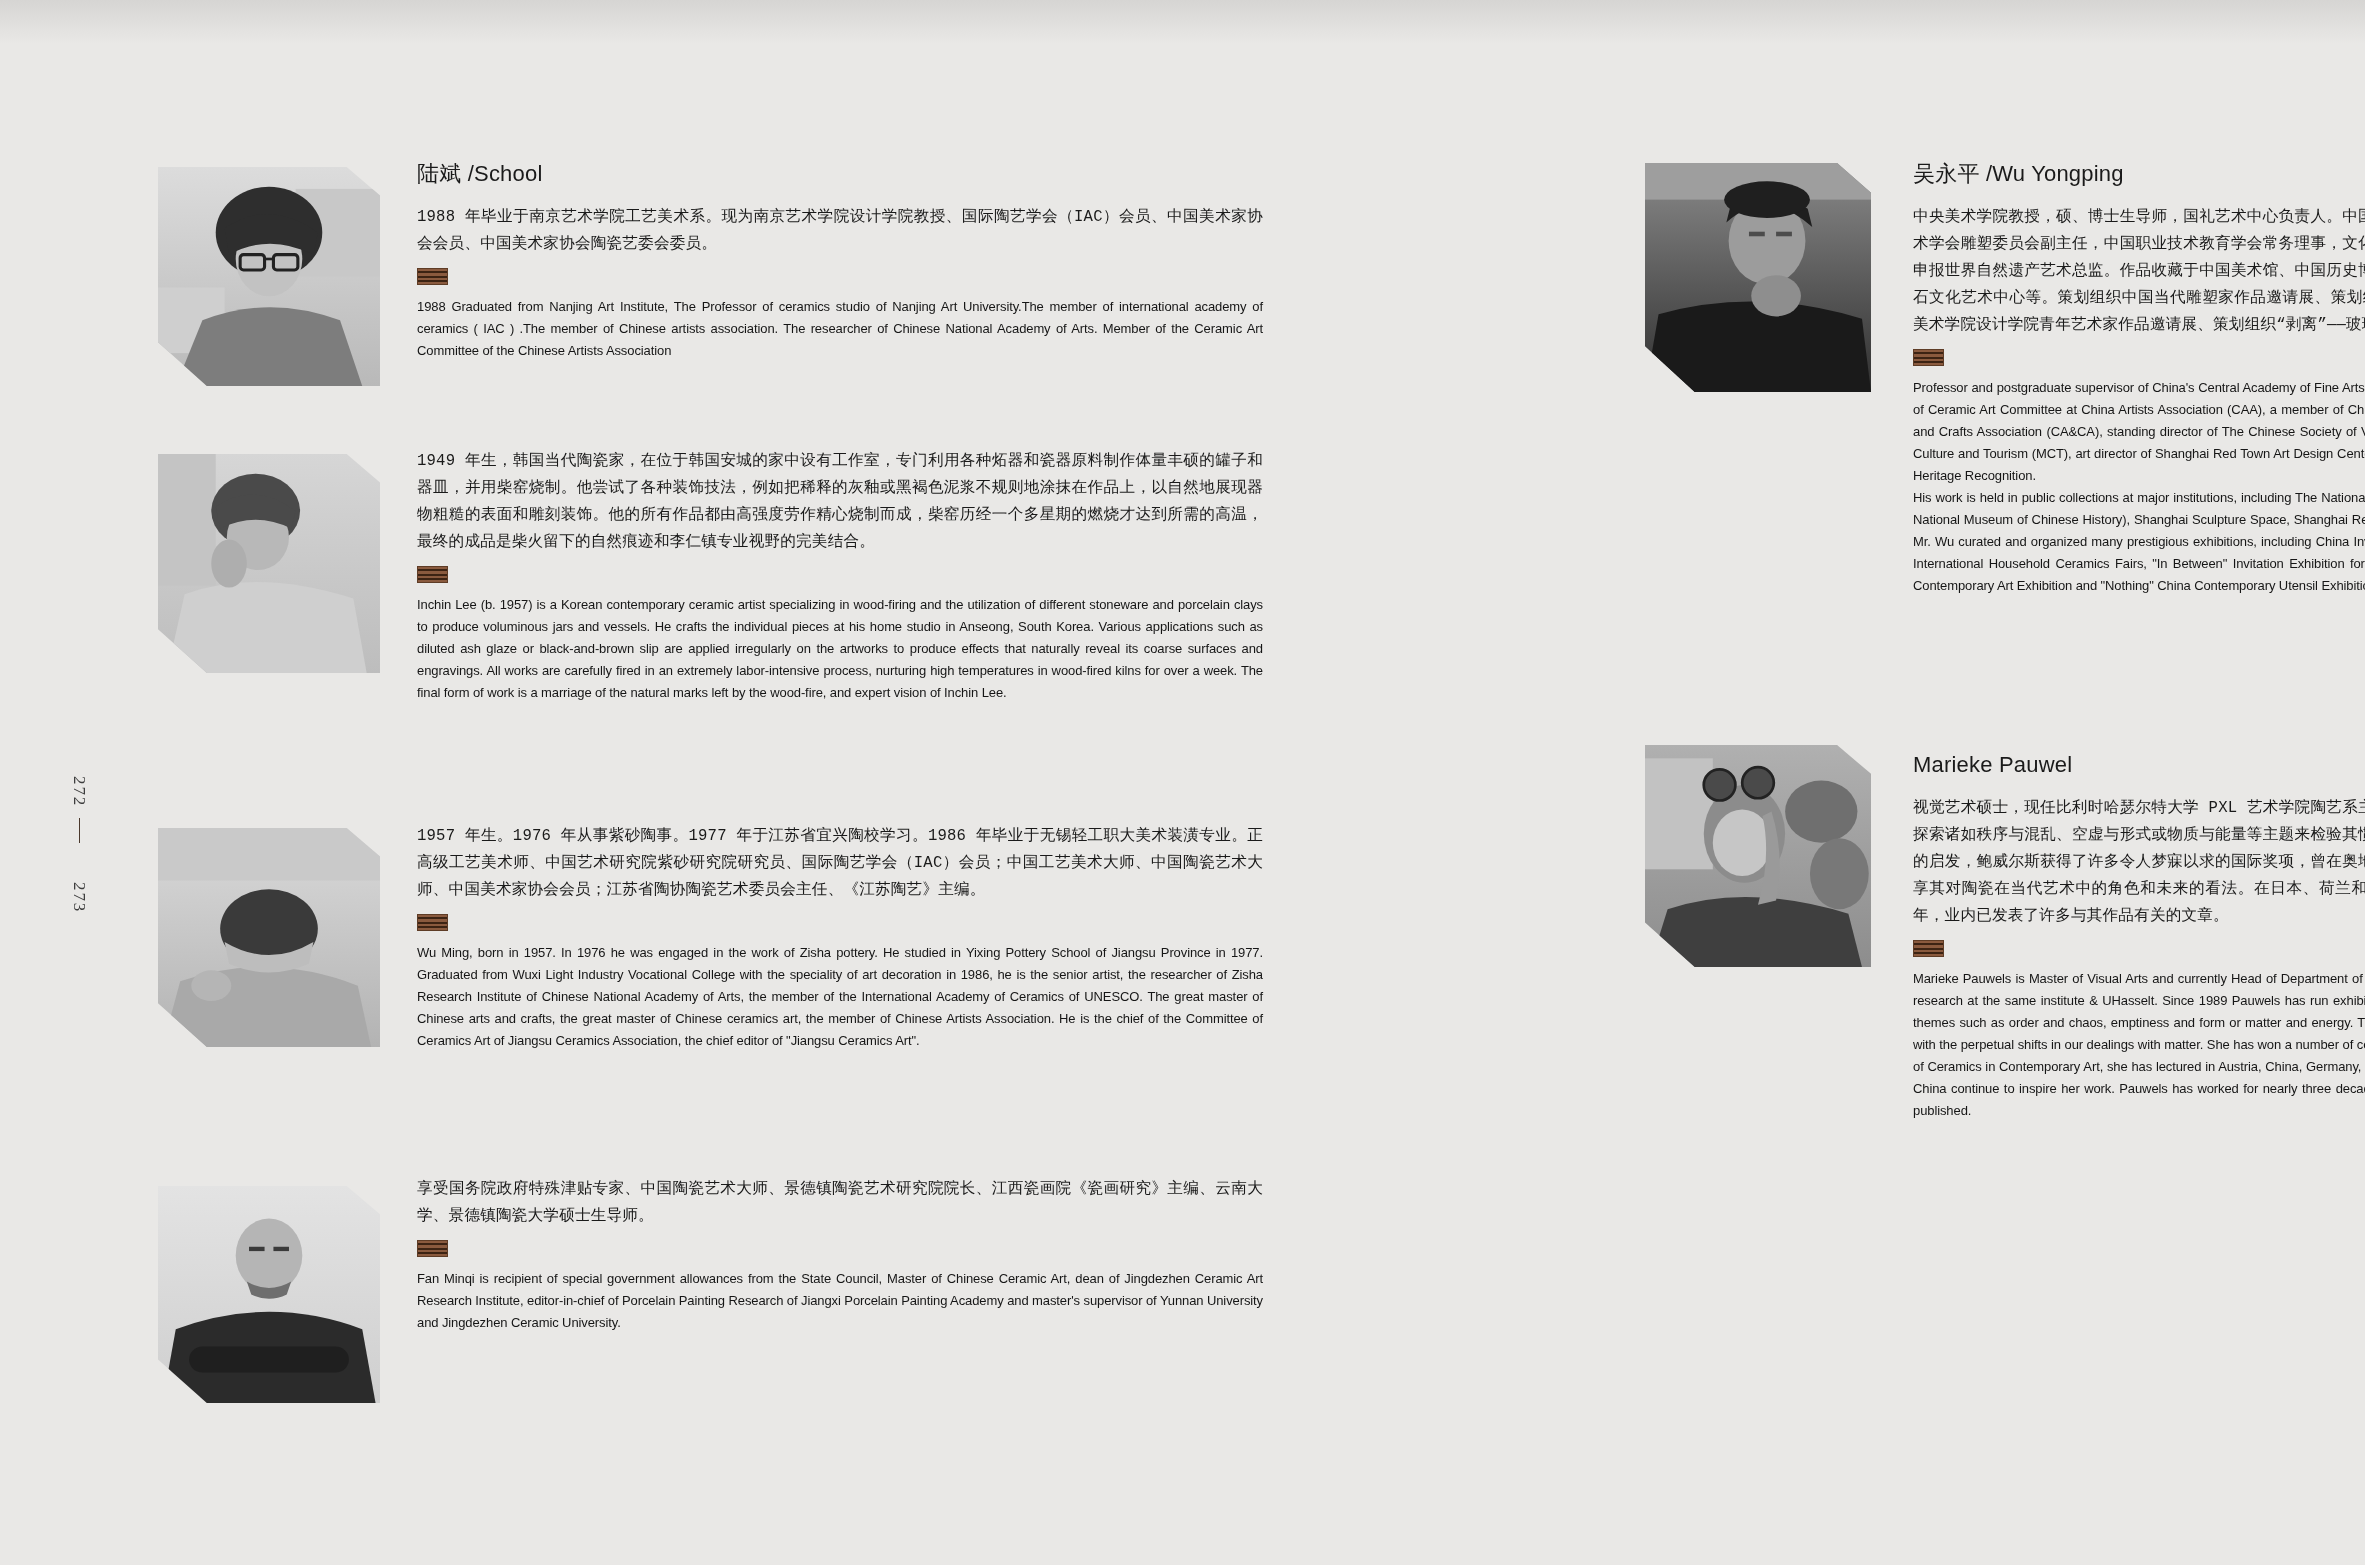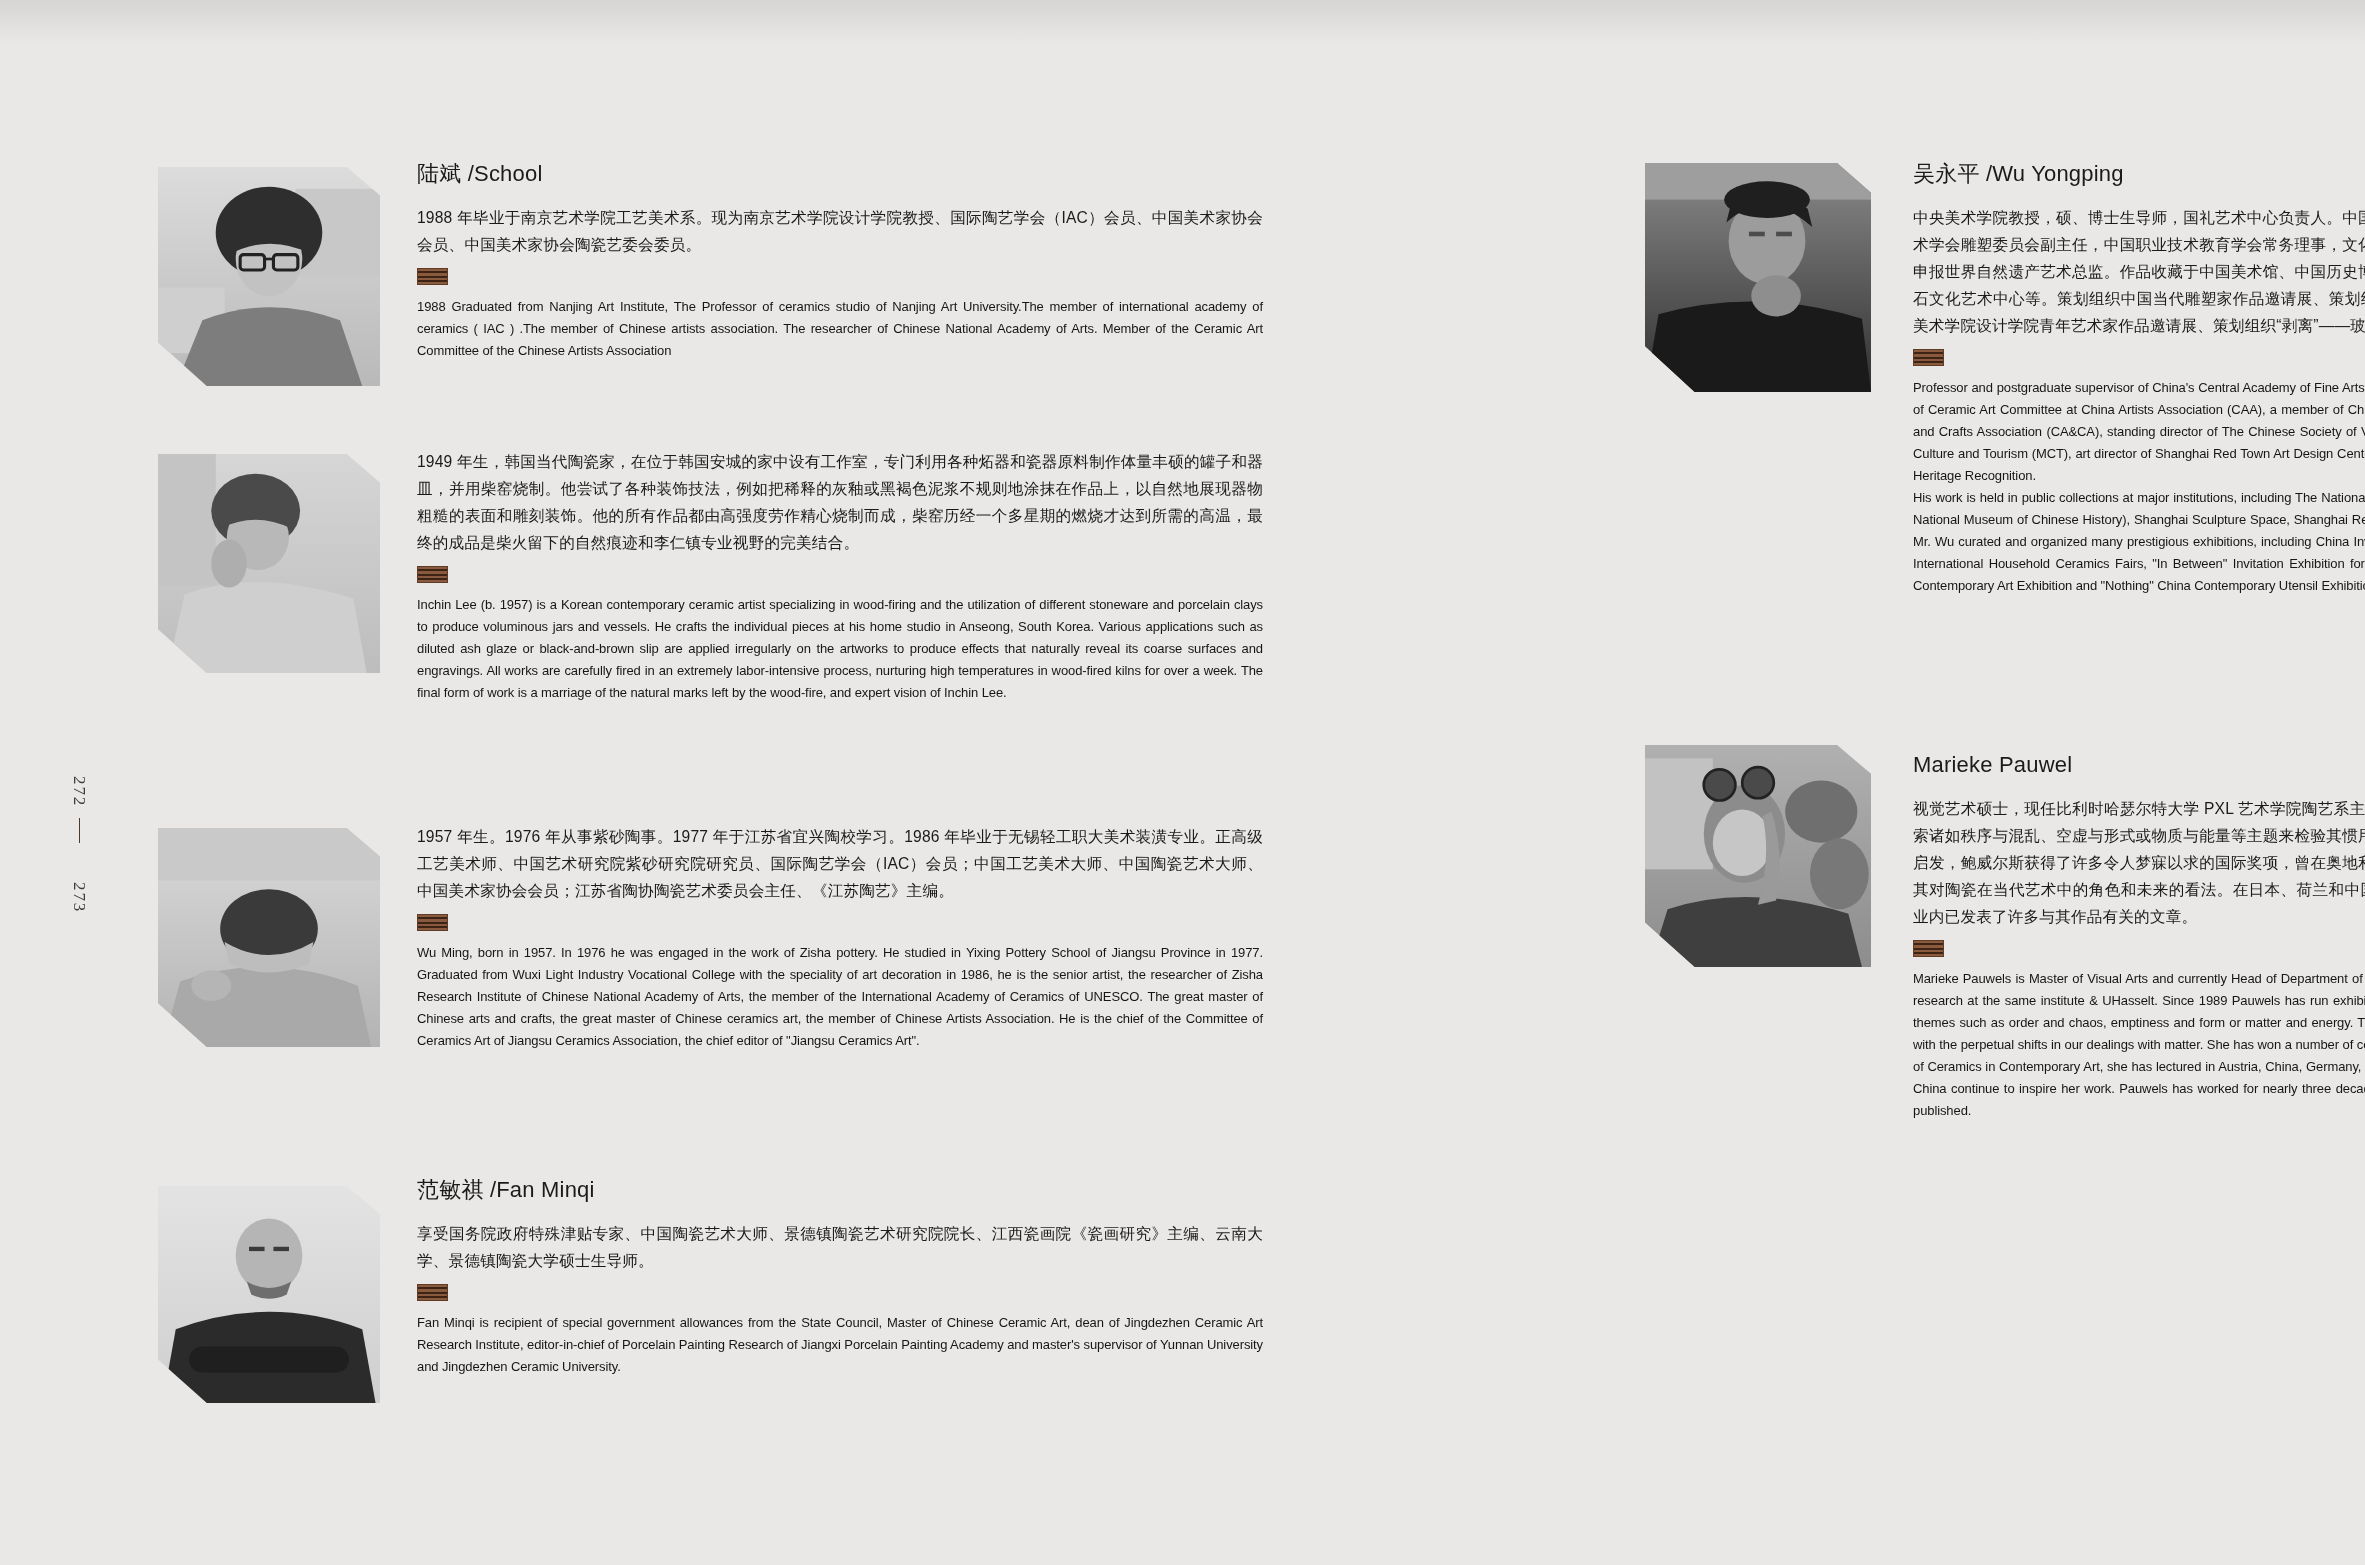--- a/index.html
+++ b/index.html
@@ -27,21 +27,21 @@
   .photo svg { display: block; width: 100%; height: 100%; }
 
   
   .bio-text { position: absolute; }
   .bio-title {
     font-size: 22px; line-height: 28px; font-weight: 500;
     letter-spacing: 0.2px; margin: 0 0 16px 0;
   }
   .bio-zh {
     font-size: 15.6px; line-height: 27px; margin: 0 0 9.5px 0;
-    text-align: justify; letter-spacing: 0.2px;
+    text-align: justify; letter-spacing: 0.2px; font-family: Liberation Mono, monospace;
   }
   .divider {
     width: 29px; height: 15px; margin: 0 0 11.4px 0;
     background: repeating-linear-gradient(180deg,
       #8a5a3e 0px, #8a5a3e 2.4px,
       #3c2313 2.4px, #3c2313 4.3px);
     border: 0.5px solid #5e3c26;
   }
   .bio-en {
     font-size: 13px; line-height: 22px; margin: 0;
@@ -160,21 +160,20 @@
       <rect width="100" height="100" fill="url(#g4)"></rect>
       <path d="M2,100 L8,66 Q50,50 92,66 L98,100 Z" fill="#2b2b2b"></path>
       <rect x="14" y="74" width="72" height="12" rx="6" fill="#1f1f1f"></rect>
       <ellipse cx="50" cy="32" rx="15" ry="17" fill="#b5b5b5"></ellipse>
       <path d="M40,44 Q50,50 60,44 L58,50 Q50,54 42,50 Z" fill="#6e6e6e"></path>
       <rect x="41" y="28" width="7" height="2" fill="#3a3a3a"></rect>
       <rect x="52" y="28" width="7" height="2" fill="#3a3a3a"></rect>
     </svg>
   </div>
   <div class="bio-text" style="left:417px; top:1176px; width:846px;">
-    <h2 class="bio-title">范敏祺 /Fan Minqi</h2>
     <p class="bio-zh">享受国务院政府特殊津贴专家、中国陶瓷艺术大师、景德镇陶瓷艺术研究院院长、江西瓷画院《瓷画研究》主编、云南大学、景德镇陶瓷大学硕士生导师。</p>
     <div class="divider"></div>
     <p class="bio-en">Fan Minqi is recipient of special government allowances from the State Council, Master of Chinese Ceramic Art, dean of Jingdezhen Ceramic Art Research Institute, editor-in-chief of Porcelain Painting Research of Jiangxi Porcelain Painting Academy and master's supervisor of Yunnan University and Jingdezhen Ceramic University.</p>
   </div>
 
   <div class="photo" style="left:1645px; top:163px; width:226px; height:229px;">
     <svg viewBox="0 0 100 100" preserveAspectRatio="none">
       <defs>
           <linearGradient id="g5" x1="0" y1="0" x2="0" y2="1">
         <stop offset="0" stop-color="#8a8a8a"></stop>

